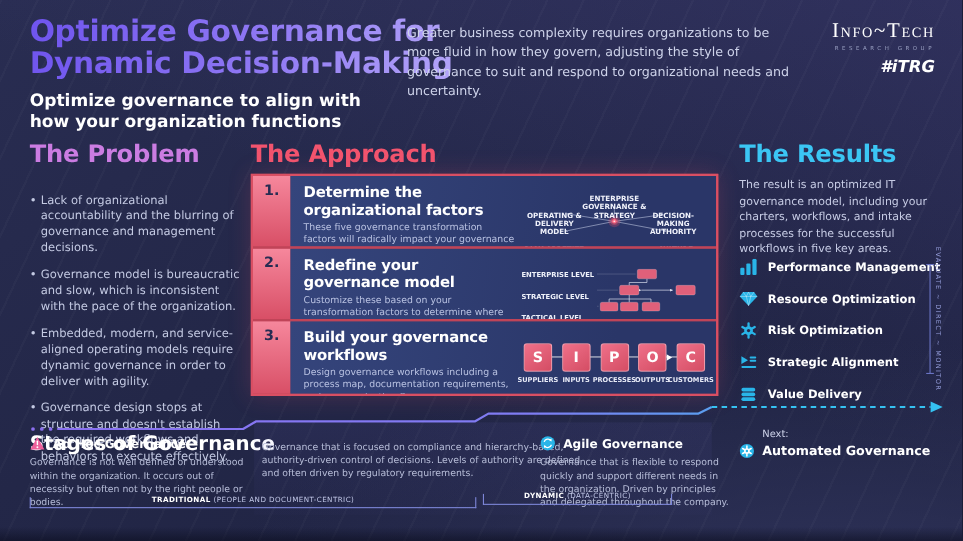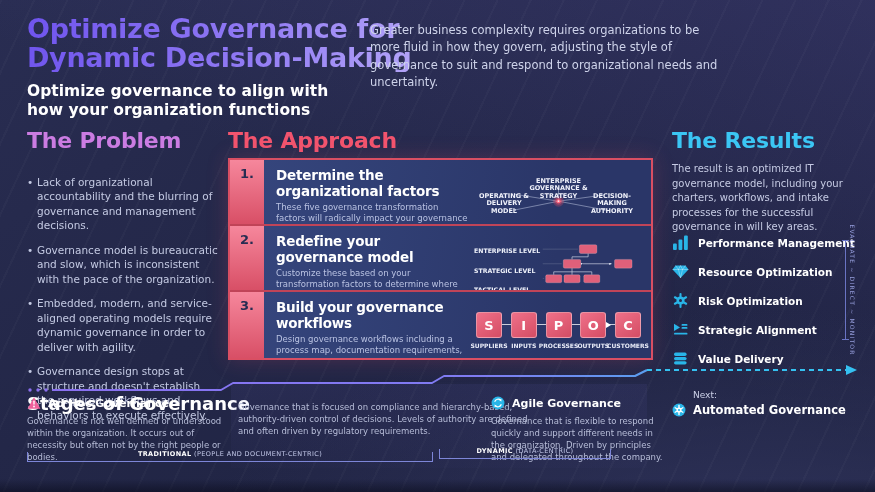--- a/index.html
+++ b/index.html
@@ -132,20 +132,25 @@
 <body>
 
 <div class="page">
 
   <div class="title">
     <div>Optimize Governance for</div>
     <div>Dynamic Decision-Making</div>
   </div>
   <div class="subtitle">Optimize governance to align with how your organization functions</div>
   <div class="intro">Greater business complexity requires organizations to be more fluid in how they govern, adjusting the style of governance to suit and respond to organizational needs and uncertainty.</div>
+  <div class="brand">
+    <div class="brand-name">Info~Tech</div>
+    <div class="brand-sub">RESEARCH GROUP</div>
+    <div class="brand-itrg">#iTRG</div>
+  </div>
 
   <div class="col-h problem-h">The Problem</div>
   <ul class="problem-list">
     <li>Lack of organizational accountability and the blurring of governance and management decisions.</li>
     <li>Governance model is bureaucratic and slow, which is inconsistent with the pace of the organization.</li>
     <li>Embedded, modern, and service-aligned operating models require dynamic governance in order to deliver with agility.</li>
     <li>Governance design stops at structure and doesn't establish the required workflows and behaviors to execute effectively.</li>
   </ul>
 
   <div class="col-h approach-h">The Approach</div>
@@ -263,21 +268,21 @@
               <div class="sipoc-box">C</div>
               <div class="sipoc-cap">CUSTOMERS</div>
             </div>
           </div>
         </div>
       </div>
     </div>
   </div>
 
   <div class="col-h results-h">The Results</div>
-  <div class="results-body">The result is an optimized IT governance model, including your charters, workflows, and intake processes for the successful governance in will key areas.</div>
+  <div class="results-body">The result is an optimized IT governance model, including your charters, workflows, and intake processes for the successful workflows in five key areas.</div>
   <div class="results-list">
     <div class="result-item">
       <svg class="result-icon" viewBox="0 0 17 17">
         <g fill="#29b5e8">
             <rect x="1" y="9.5" width="3.8" height="6.5" rx="1"></rect>
             <rect x="6.5" y="5.5" width="3.8" height="10.5" rx="1"></rect>
             <rect x="12" y="1.5" width="3.8" height="14.5" rx="1"></rect>
           </g>
       </svg>
       <span class="result-label">Performance Management</span>

